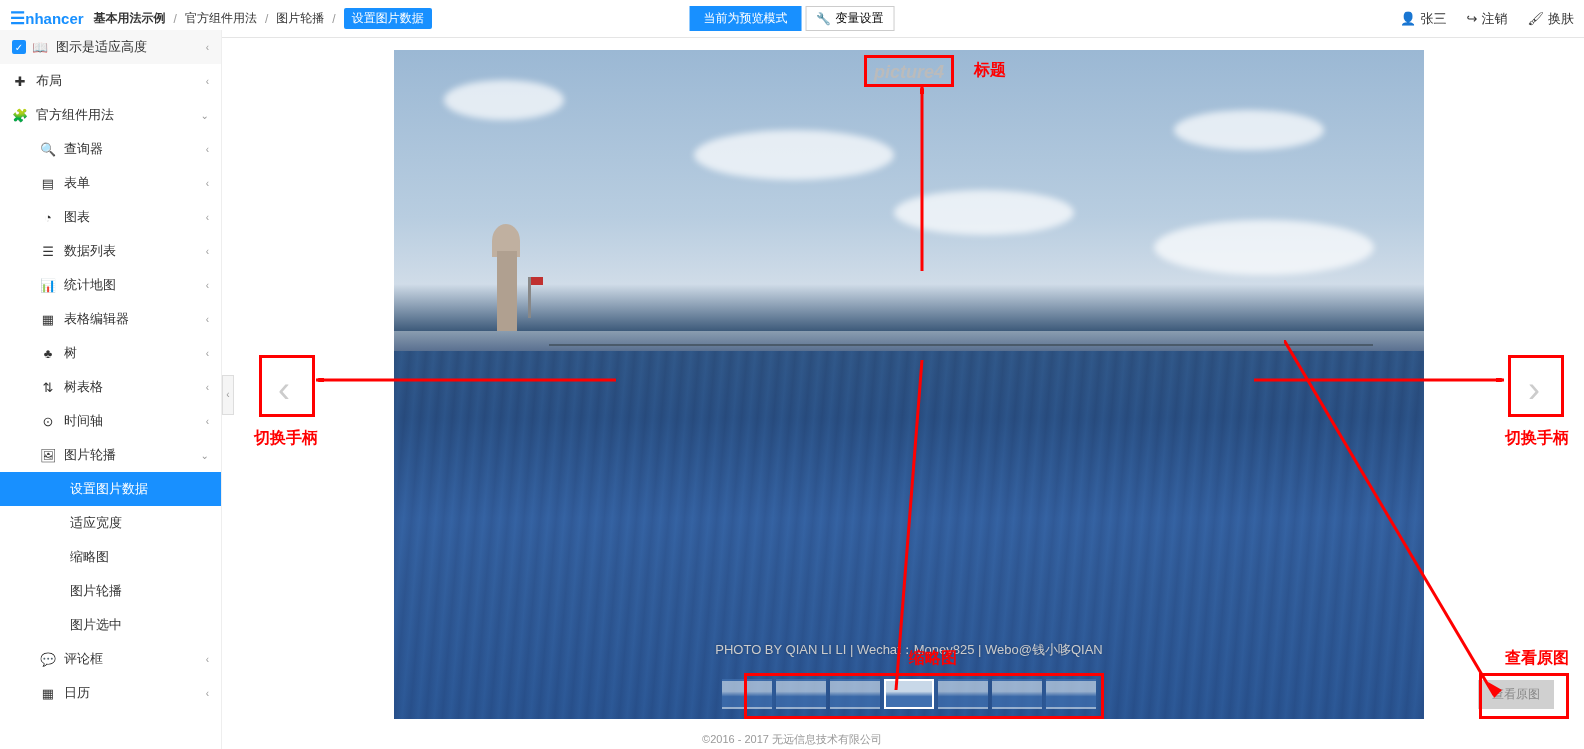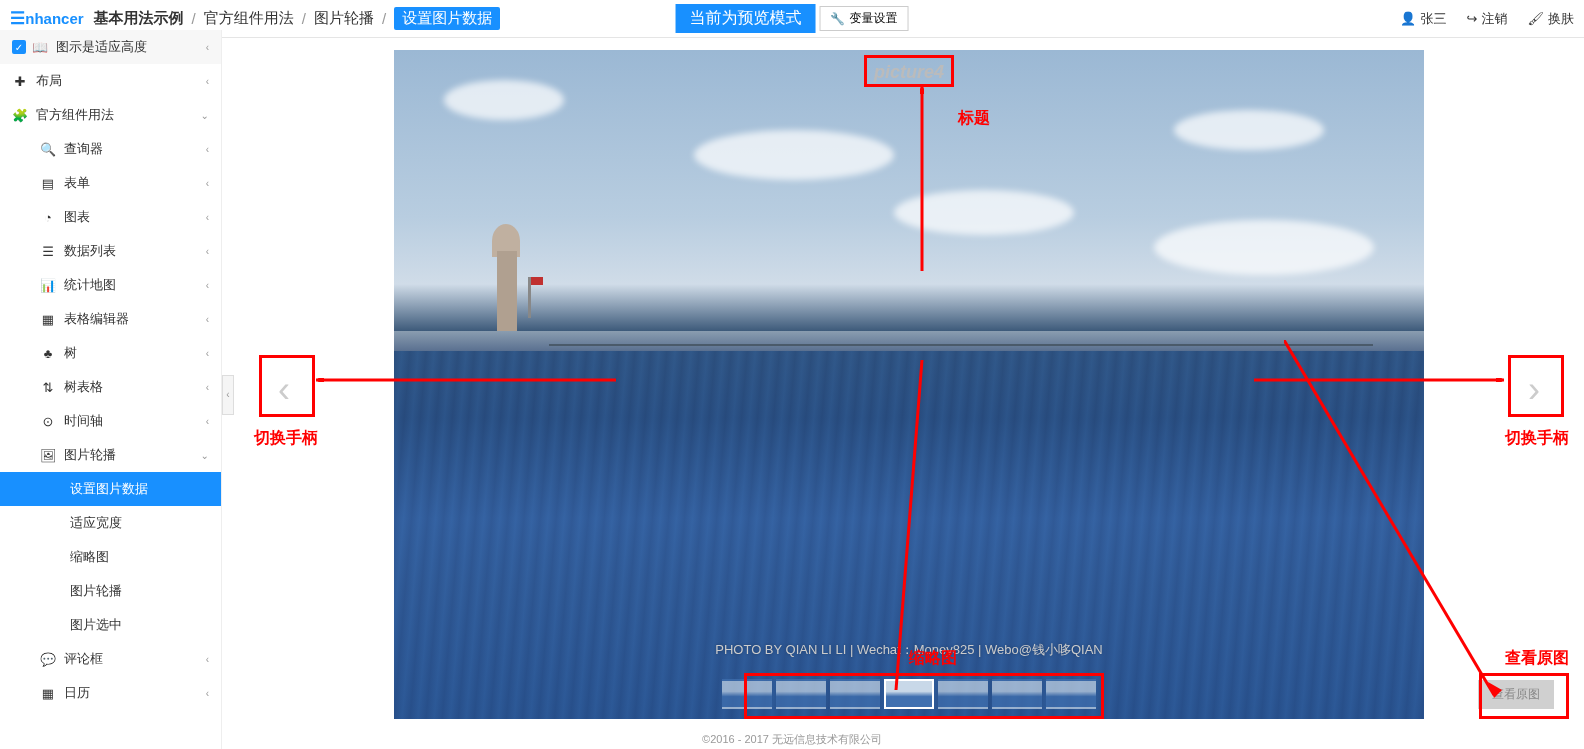--- a/index.html
+++ b/index.html
@@ -2,26 +2,26 @@
 <html><head>
 <meta charset="utf-8">
 <style>
 * { margin: 0; padding: 0; box-sizing: border-box; }
 body { font-family: "Microsoft YaHei", Arial, sans-serif; font-size: 13px; color: #333; background: #fff; width: 1584px; height: 749px; overflow: hidden; position: relative; }
 
 
 .topbar { height: 38px; background: #fff; border-bottom: 1px solid #e5e5e5; display: flex; align-items: center; padding: 0 10px; }
 .logo { color: #1890ff; font-weight: bold; font-size: 15px; margin-right: 10px; }
 .logo .e { font-size: 17px; }
-.breadcrumb { display: flex; align-items: center; gap: 8px; font-size: 15px; }
+.breadcrumb { display: flex; align-items: center; gap: 8px; font-size: 12px; }
 .breadcrumb .sep { color: #999; }
 .breadcrumb .bc-item { color: #333; }
 .breadcrumb .bc-active { background: #1890ff; color: #fff; padding: 2px 8px; border-radius: 2px; }
 .topbar-center { position: absolute; left: 50%; transform: translateX(-50%); display: flex; align-items: center; gap: 4px; }
-.preview-badge { background: #1890ff; color: #fff; padding: 4px 14px; font-size: 16px; }
+.preview-badge { background: #1890ff; color: #fff; padding: 4px 14px; font-size: 12px; }
 .var-btn { background: #fff; border: 1px solid #ccc; padding: 3px 10px; font-size: 12px; display: flex; align-items: center; gap: 4px; cursor: pointer; }
 .topbar-right { margin-left: auto; display: flex; align-items: center; gap: 20px; font-size: 13px; }
 .topbar-right .tr-item { display: flex; align-items: center; gap: 4px; cursor: pointer; }
 
 
 .sidebar { position: absolute; left: 0; top: 30px; width: 222px; bottom: 0; background: #fff; border-right: 1px solid #eee; overflow-y: auto; }
 .sidebar-toggle { position: absolute; left: 222px; top: 50%; width: 12px; height: 40px; background: #f5f5f5; border: 1px solid #ddd; display: flex; align-items: center; justify-content: center; cursor: pointer; font-size: 10px; color: #999; z-index: 5; }
 .nav-item { display: flex; align-items: center; padding: 8px 12px; cursor: pointer; font-size: 13px; color: #333; position: relative; }
 .nav-item.l1 { font-weight: normal; }
 .nav-item.l2 { padding-left: 40px; }
@@ -239,21 +239,21 @@
           <div class="thumb active"></div>
           <div class="thumb"></div>
           <div class="thumb"></div>
           <div class="thumb"></div>
         </div>
     </div>
 
     <div class="view-orig">查看原图</div>
 
     <div class="anno-box" style="top:5px; left:610px; width:90px; height:32px;"></div>
-    <div class="anno-label" style="top:10px; left:704px;margin-top:48px;">标题</div>
+    <div class="anno-label" style="top:10px; left:720px;">标题</div>
 
     <div class="anno-box" style="top:305px; left:5px; width:56px; height:62px;"></div>
     <div class="anno-label" style="top:378px; left:0px;">切换手柄</div>
 
     <div class="anno-box" style="top:305px; right:0px; width:56px; height:62px;"></div>
     <div class="anno-label" style="top:378px; right:-5px;">切换手柄</div>
 
     <div class="anno-box" style="bottom:10px; left:490px; width:360px; height:46px;"></div>
     <div class="anno-label" style="bottom:60px; left:655px;">缩略图</div>
 

